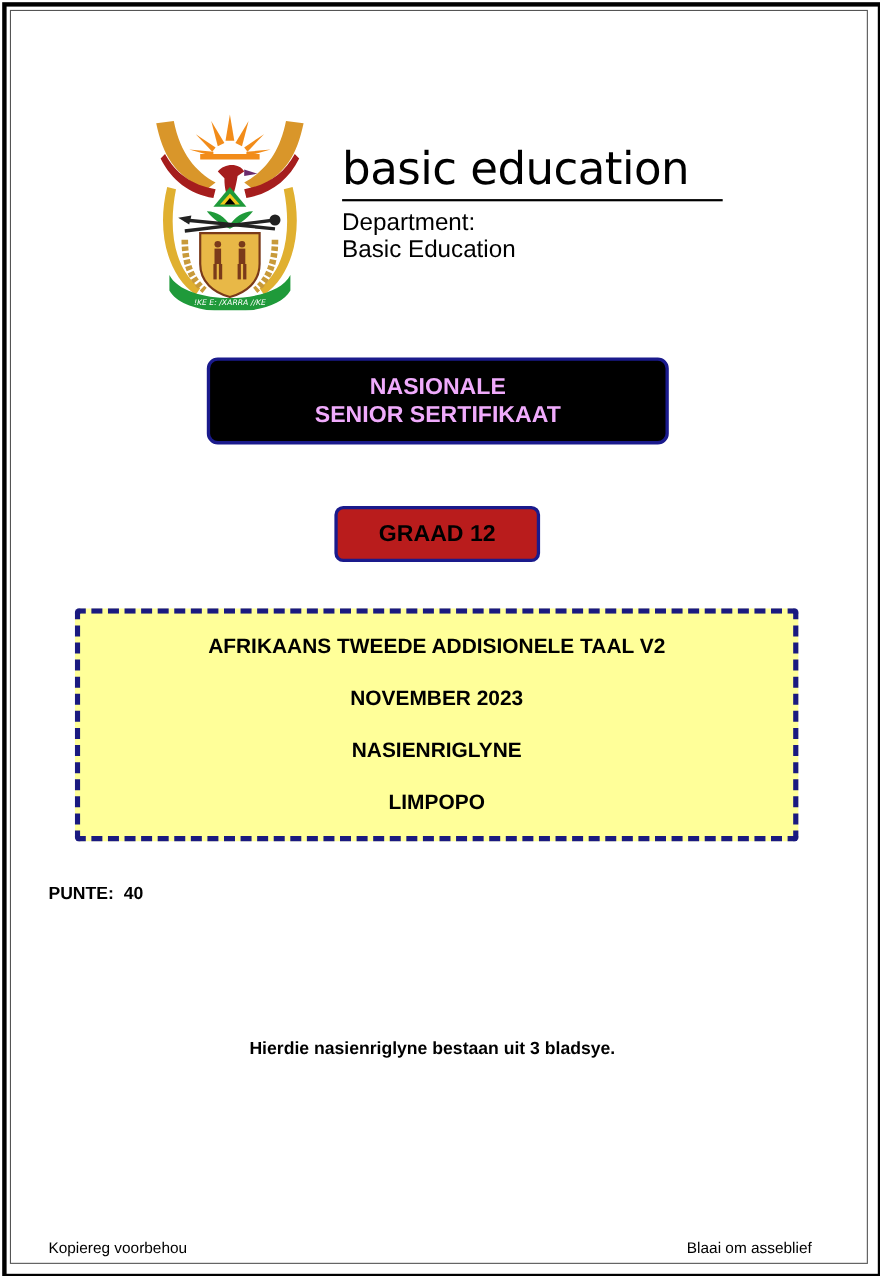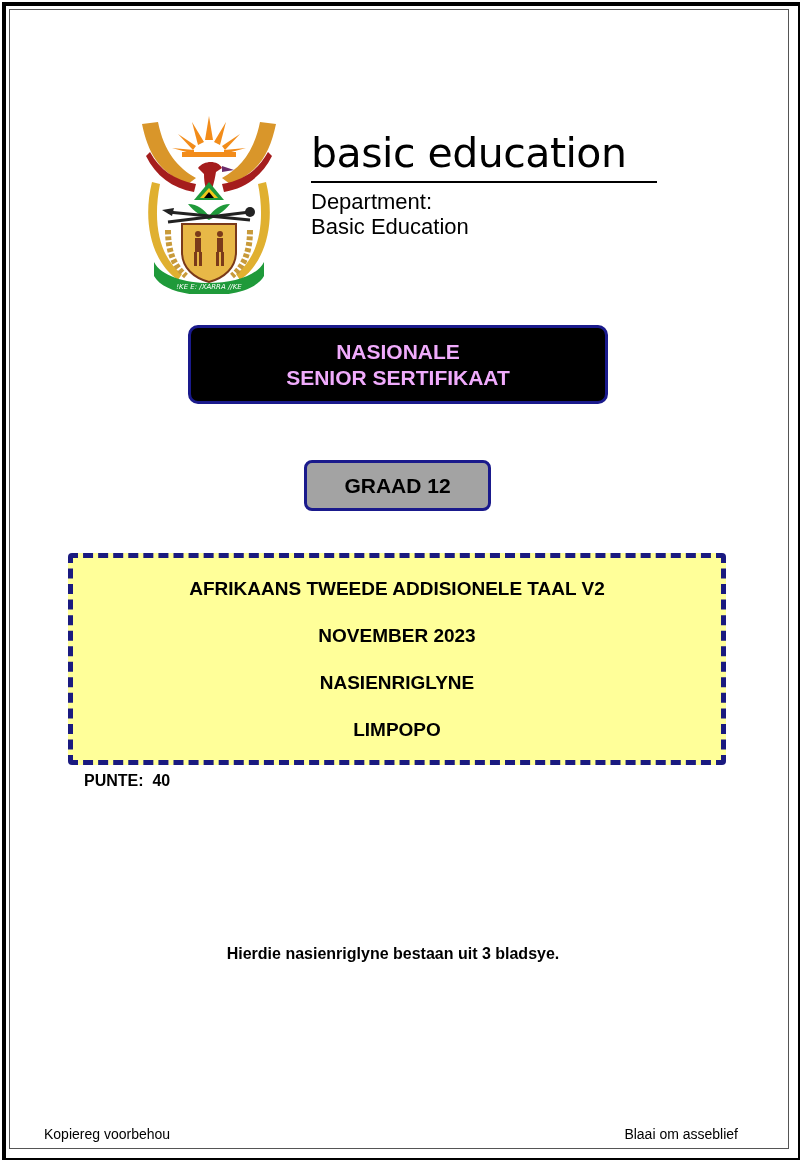--- a/index.html
+++ b/index.html
@@ -8,49 +8,49 @@
       font-family: "Liberation Sans", sans-serif; color: #000;
     }
     .frame-outer {
       position: absolute; left: 2px; top: 2px; width: 792px; height: 1152px;
       border: 4px solid #000; box-sizing: content-box;
     }
     .frame-inner {
       position: absolute; left: 9px; top: 9px; width: 780px; height: 1140px;
       border: 1px solid #555; box-sizing: border-box;
     }
-    .coat { position: absolute; left: 138px; top: 112px; width: 142px; height: 182px; }
+    .coat { position: absolute; left: 138px; top: 100px; width: 142px; height: 182px; }
     .brand { position: absolute; left: 311px; top: 128px; width: 350px; }
     .brand-title {
       font-family: "DejaVu Sans", sans-serif; font-size: 41px; letter-spacing: -0.5px;
       line-height: 50px; font-weight: normal; white-space: nowrap;
     }
     .brand-rule { height: 2px; background: #000; margin-top: 3px; width: 346px; }
     .brand-line { font-size: 22px; line-height: 25px; white-space: nowrap; }
     .brand-line.first { margin-top: 6px; }
     .brand-bold { font-size: 22px; font-weight: bold; line-height: 27px; white-space: nowrap; }
     .nss-box {
       position: absolute; left: 188px; top: 325px; width: 420px; height: 79px;
       background: #000; border: 3px solid #1a1a8c; border-radius: 10px; box-sizing: border-box;
       color: #f0abfc; text-align: center; font-weight: bold; font-size: 21px; line-height: 26px;
       padding-top: 11px;
     }
     .grade-box {
       position: absolute; left: 304px; top: 460px; width: 187px; height: 51px;
-      background: #a3a3a3; border: 3px solid #1a1a8c; border-radius: 8px; box-sizing: border-box;
+      background: #b91c1c; border: 3px solid #1a1a8c; border-radius: 8px; box-sizing: border-box;
       text-align: center; font-weight: bold; font-size: 21px; line-height: 45px;
     }
     .info-box {
       position: absolute; left: 68px; top: 553px; width: 658px; height: 212px;
       background: #ffff99; border-radius: 4px; box-sizing: border-box;
       border: 5px dashed #1a1a80;
       text-align: center; font-weight: bold; font-size: 19px;
     }
     .info-line { position: absolute; left: 0; right: 0; white-space: nowrap; }
-    .punte { position: absolute; left: 44px; top: 772px; font-weight: bold; font-size: 16px; white-space: pre; margin-left: 40px; }
+    .punte { position: absolute; left: 44px; top: 804px; font-weight: bold; font-size: 16px; white-space: pre; }
     .pages {
       position: absolute; left: 0; width: 786px; top: 945px; text-align: center;
       font-weight: bold; font-size: 16px;
     }
     .footer-left { position: absolute; left: 44px; top: 1126px; font-size: 14px; }
     .footer-right { position: absolute; right: 62px; top: 1126px; font-size: 14px; }
   </style>
 </head>
 <body>
 

